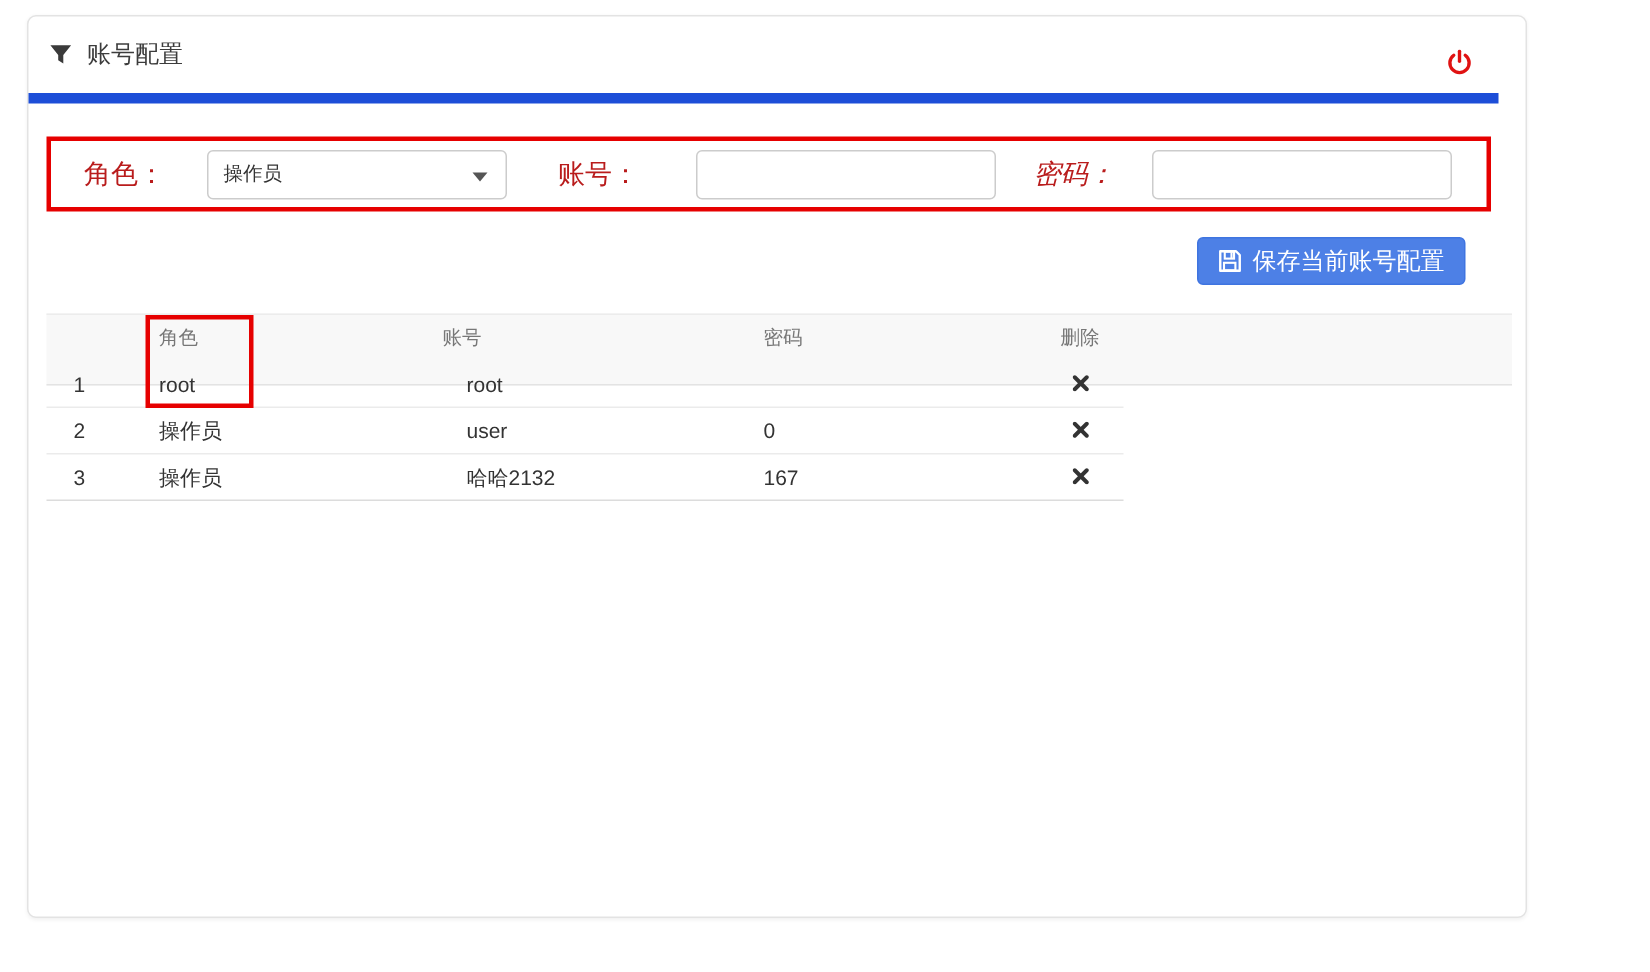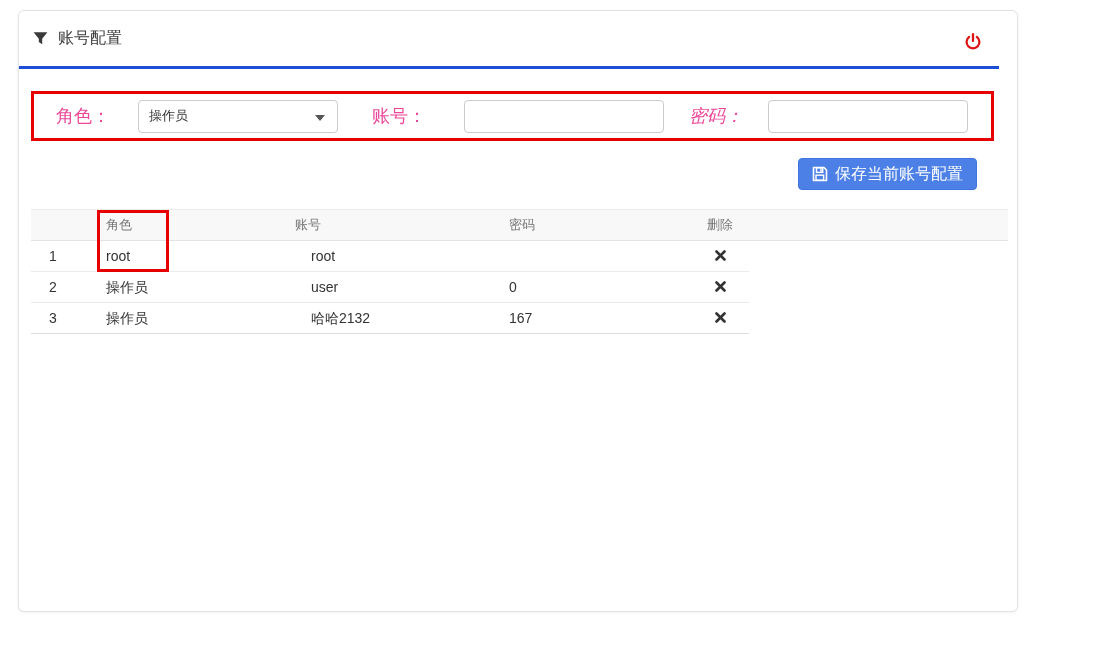--- a/index.html
+++ b/index.html
@@ -14,41 +14,41 @@
     position: absolute; left: 18px; top: 10px;
     width: 1000px; height: 602px;
     background: #fff;
     border: 1px solid #e3e3e3;
     border-radius: 6px;
     box-shadow: 0 1px 3px rgba(0,0,0,.06);
   }
   
   .card-header {
     position: absolute; left:0; top:0; right:18px; height: 58px;
-    border-bottom: 3px solid #1d4ed8;
+    border-bottom: 7px solid #1d4ed8;
     display: flex; align-items: center;
   }
   .funnel { margin-left: 13px; display:inline-flex; }
   .card-title { margin-left: 9px; font-size: 16px; color: #3c3c3c; }
   .power-btn {
     position:absolute; right: 16px; top: 21px;
     width: 20px; height: 20px; background: none; border: none; cursor: pointer;
     display:flex; align-items:center; justify-content:center;
   }
   
   .form-rect {
     position: absolute; left: 12px; top: 80px;
     width: 963px; height: 50px;
     border: 3px solid #e60000;
     z-index: 4;
   }
   .form-rect .inner { position: relative; width: 100%; height: 100%; }
   .flabel {
     position: absolute; top: 50%; transform: translateY(-50%);
-    font-size: 18px; color: #ec4899; white-space: nowrap;
+    font-size: 18px; color: #b91c1c; white-space: nowrap;
   }
   .lbl-role     { left: 22px; }
   .lbl-account  { left: 338px; }
   .lbl-password { left: 655px; font-style: italic; }
   .role-select {
     position: absolute; left: 104px; top: 5.5px;
     width: 200px; height: 33px;
     border: 1px solid #ccc; border-radius: 4px; background: #fff;
     font-size: 13px; color: #333;
     display: flex; align-items: center;
@@ -73,21 +73,21 @@
     position: absolute; right: 40px; top: 147px;
     height: 32px; padding: 0 13px;
     background: #4d80e6; border: 1px solid #3f74e0; border-radius: 4px;
     color: #fff; font-size: 16px; cursor: pointer;
     display: inline-flex; align-items: center; gap: 7px;
     font-family: Liberation Sans, sans-serif;
   }
   
   .thead {
     position: absolute; left: 12px; top: 198px;
-    width: 977px; height: 32px;
+    width: 977px; height: 48px;
     background: #f8f8f8;
     border-top: 1px solid #ececec;
     border-bottom: 1px solid #e3e3e3;
   }
   .thead .hcell {
     position: absolute; top: 0; line-height: 30px;
     font-size: 13px; color: #777;
   }
   .h-role     { left: 75px; }
   .h-account  { left: 264px; }

